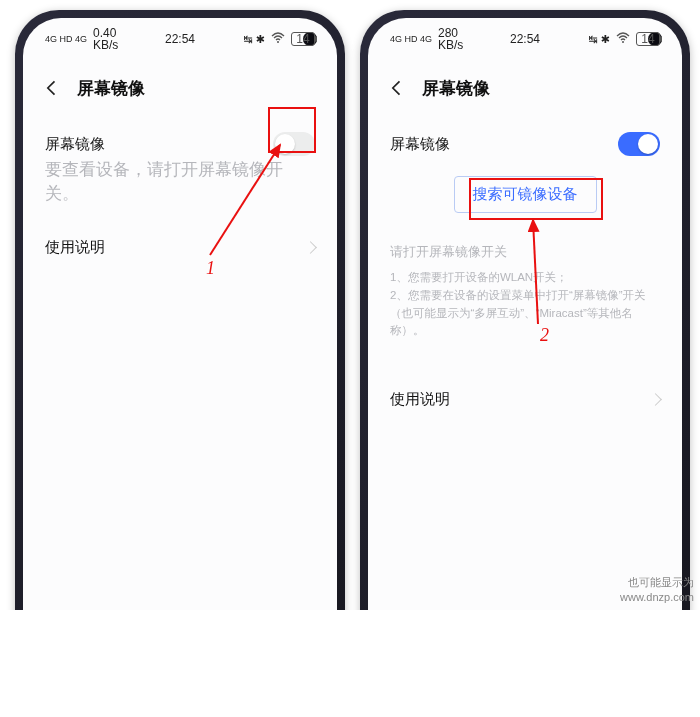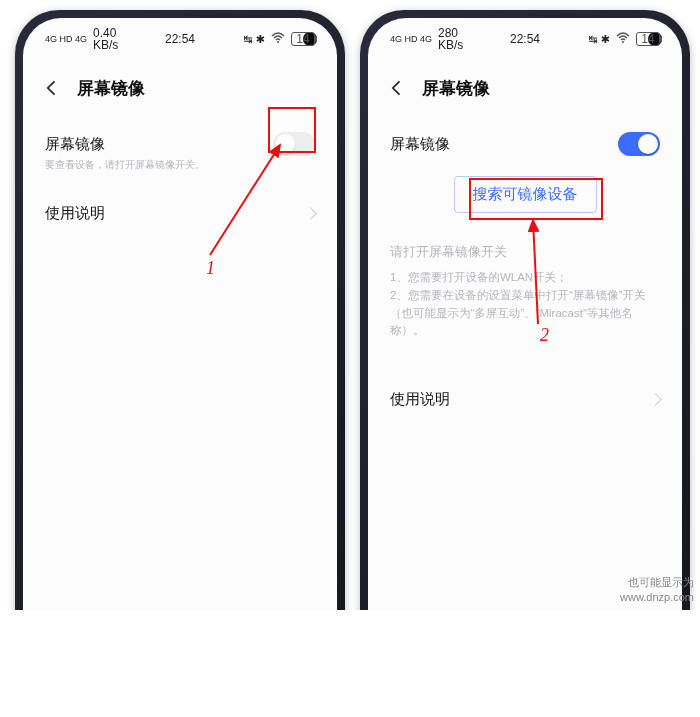--- a/index.html
+++ b/index.html
@@ -25,21 +25,21 @@
        box-shadow:inset 0 0 2px #333;}
   
   .hdr{position:absolute;top:50px;left:0;right:0;height:40px;display:flex;align-items:center;padding:0 18px;}
   .back{width:22px;height:22px;display:flex;align-items:center;justify-content:center;cursor:pointer;}
   .back svg{width:20px;height:20px;stroke:#222;}
   .title{margin-left:14px;font-size:17px;font-weight:600;color:#111;}
   
   .content{position:absolute;top:100px;left:0;right:0;bottom:0;padding:0 22px;}
   .row{display:flex;align-items:center;justify-content:space-between;padding:14px 0 2px;}
   .row-label{font-size:15px;color:#111;}
-  .sub{font-size:10px;color:#b5b6bb;margin-bottom:10px;line-height:1.4;}
+  .sub{font-size:17px;color:#b5b6bb;margin-bottom:10px;line-height:1.4;}
   .toggle{width:42px;height:24px;border-radius:12px;position:relative;cursor:pointer;}
   .toggle.off{background:#eceded;}
   .toggle.off::after{content:"";position:absolute;left:2px;top:2px;width:20px;height:20px;border-radius:50%;
                      background:#fff;box-shadow:0 1px 2px rgba(0,0,0,.2);}
   .toggle.off .dot{position:absolute;left:9px;top:9px;width:6px;height:6px;background:#bbb;border-radius:50%;}
   .toggle.on{background:#3a6cff;}
   .toggle.on::after{content:"";position:absolute;right:2px;top:2px;width:20px;height:20px;border-radius:50%;
                     background:#fff;box-shadow:0 1px 2px rgba(0,0,0,.25);}
   .search-btn{margin:18px auto 0;padding:8px 18px;border:1px solid #b9cbf4;border-radius:4px;
               color:#3a6cff;font-size:15px;width:fit-content;cursor:pointer;font-family:Liberation Mono, monospace;}

